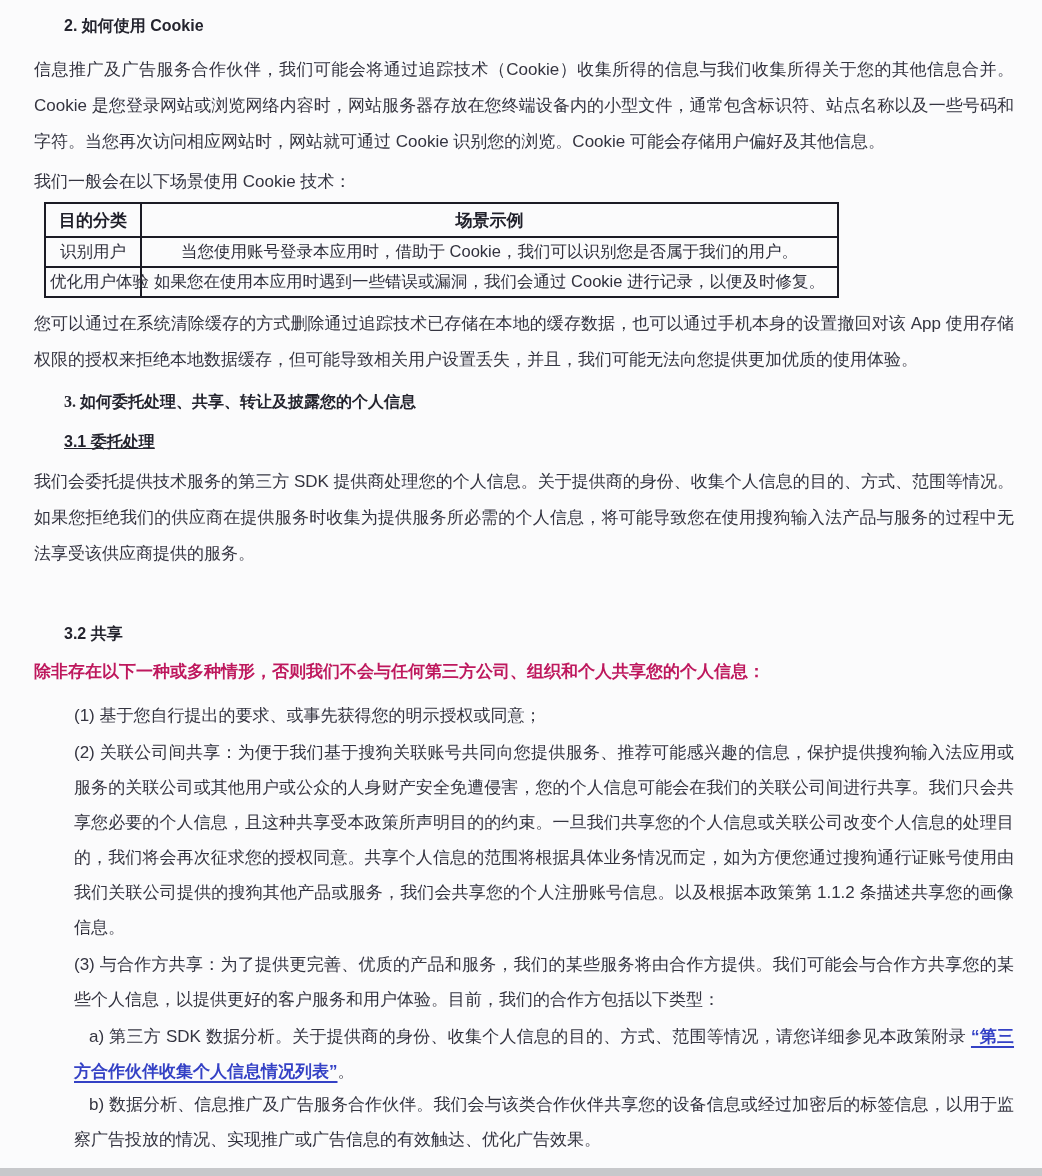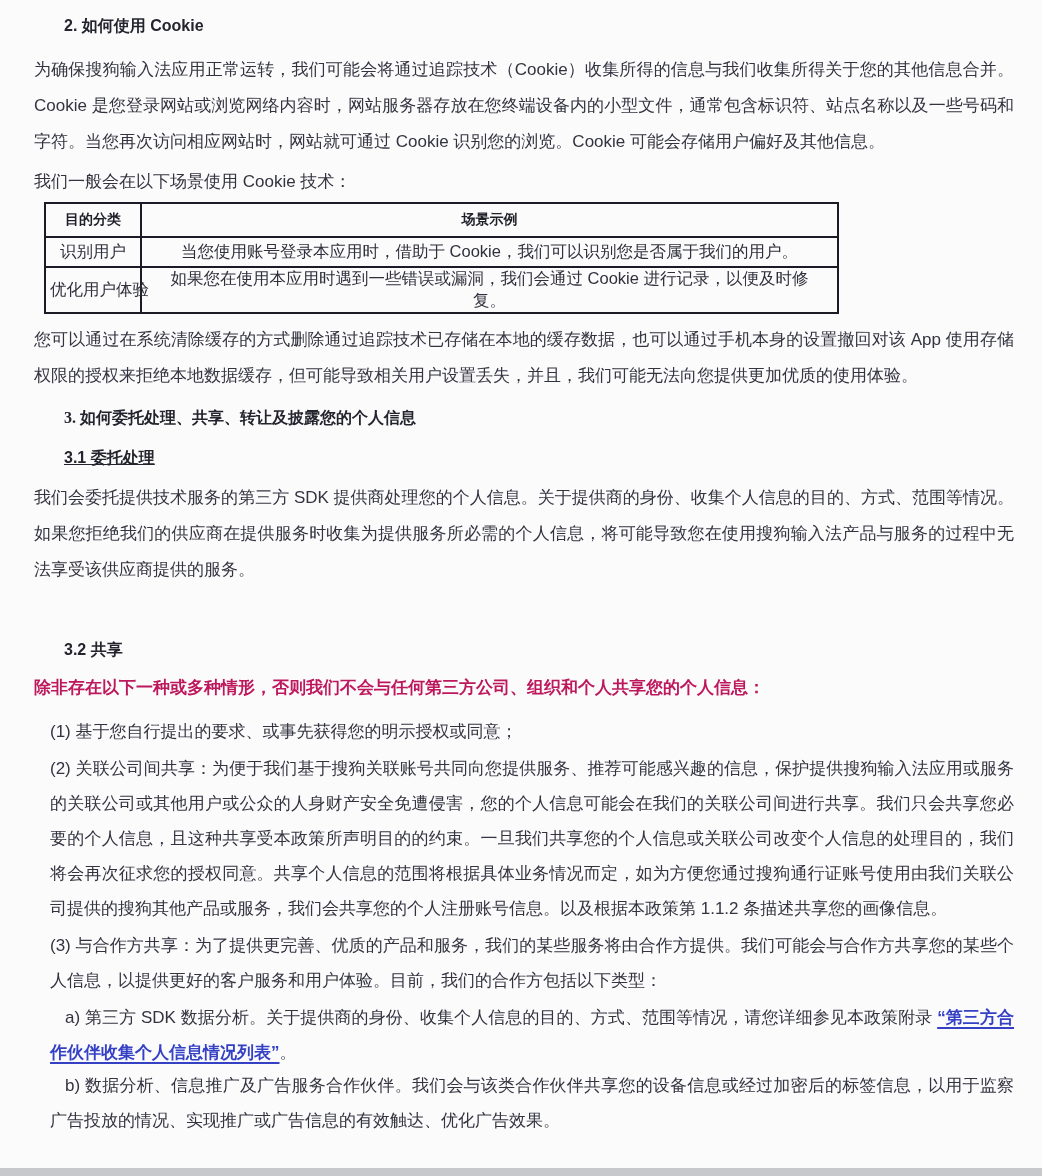--- a/index.html
+++ b/index.html
@@ -52,33 +52,33 @@
     table-layout: fixed;
     font-size: 16.5px;
     color: #30303c;
   }
   table.cookie-table th, table.cookie-table td {
     border: 2px solid #1b1b25;
     text-align: center;
     padding: 0 4px;
     overflow: visible;
   }
-  table.cookie-table th { height: 32px; font-size: 14px; color: #1f1f29; }
+  table.cookie-table th { height: 32px; font-size: 17px; color: #1f1f29; }
   table.cookie-table col.c1 { width: 96px; }
   tr.r1 td { height: 28px; }
   tr.r2 td { height: 34px; }
   tr.r3 td { height: 28px; border-radius: 7px; }
   td.squeeze {
     padding: 0;
     white-space: nowrap;
     text-align: left;
   }
-  tr.r3 td.scen { padding: 0 18px; }
+  tr.r3 td.scen { padding: 0 2px; }
   .list-item {
-    margin-left: 16px;
+    margin-left: 40px;
     line-height: 35px;
     text-align: justify;
   }
   .li-1 { margin-top: 8px; }
   .li-2 { margin-top: 2px; }
   .li-3 { margin-top: 2px; }
   .li-a { margin-top: 2px; text-indent: 15px; }
   .li-b { margin-top: -2px; text-indent: 15px; }
   a.doc-link {
     color: #3441c5;
@@ -95,21 +95,21 @@
     background: #c7c8cb;
   }
 </style>
 </head>
 <body>
 
 <div class="page">
 
   <div class="heading h-2">2. 如何使用 Cookie</div>
 
-  <p class="para p-intro">为确保搜狗输入法应用正常运转，我们可能会将通过追踪技术（Cookie）收集所得的信息与我们收集所得关于您的其他信息合并。Cookie 是您登录网站或浏览网络内容时，网站服务器存放在您终端设备内的小型文件，通常包含标识符、站点名称以及一些号码和字符。当您再次访问相应网站时，网站就可通过 Cookie 识别您的浏览。Cookie 可能会存储用户偏好及其他信息。</p>
+  <p class="para p-intro">信息推广及广告服务合作伙伴，我们可能会将通过追踪技术（Cookie）收集所得的信息与我们收集所得关于您的其他信息合并。Cookie 是您登录网站或浏览网络内容时，网站服务器存放在您终端设备内的小型文件，通常包含标识符、站点名称以及一些号码和字符。当您再次访问相应网站时，网站就可通过 Cookie 识别您的浏览。Cookie 可能会存储用户偏好及其他信息。</p>
 
   <p class="para p-scenes">我们一般会在以下场景使用 Cookie 技术：</p>
 
   <table class="cookie-table">
     <colgroup>
         <col class="c1">
         <col class="c2">
       </colgroup>
     <tbody>
         <tr>

